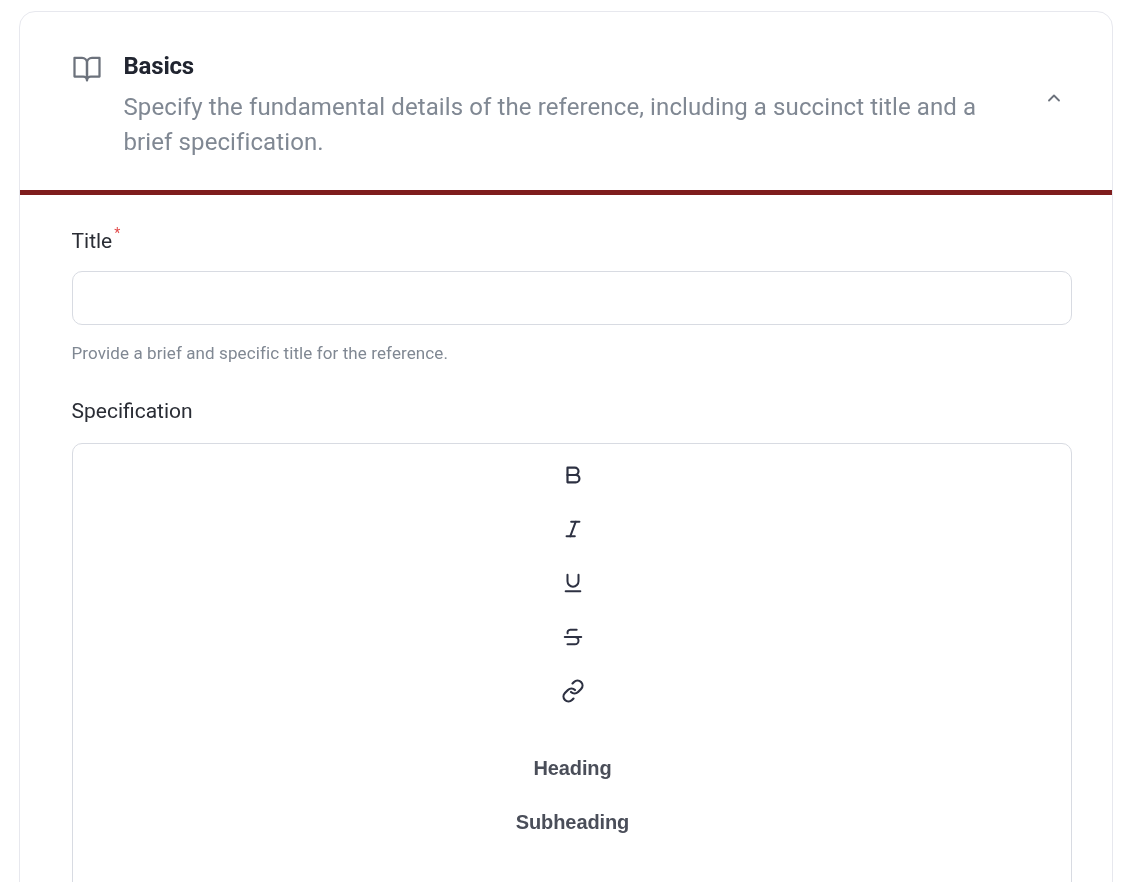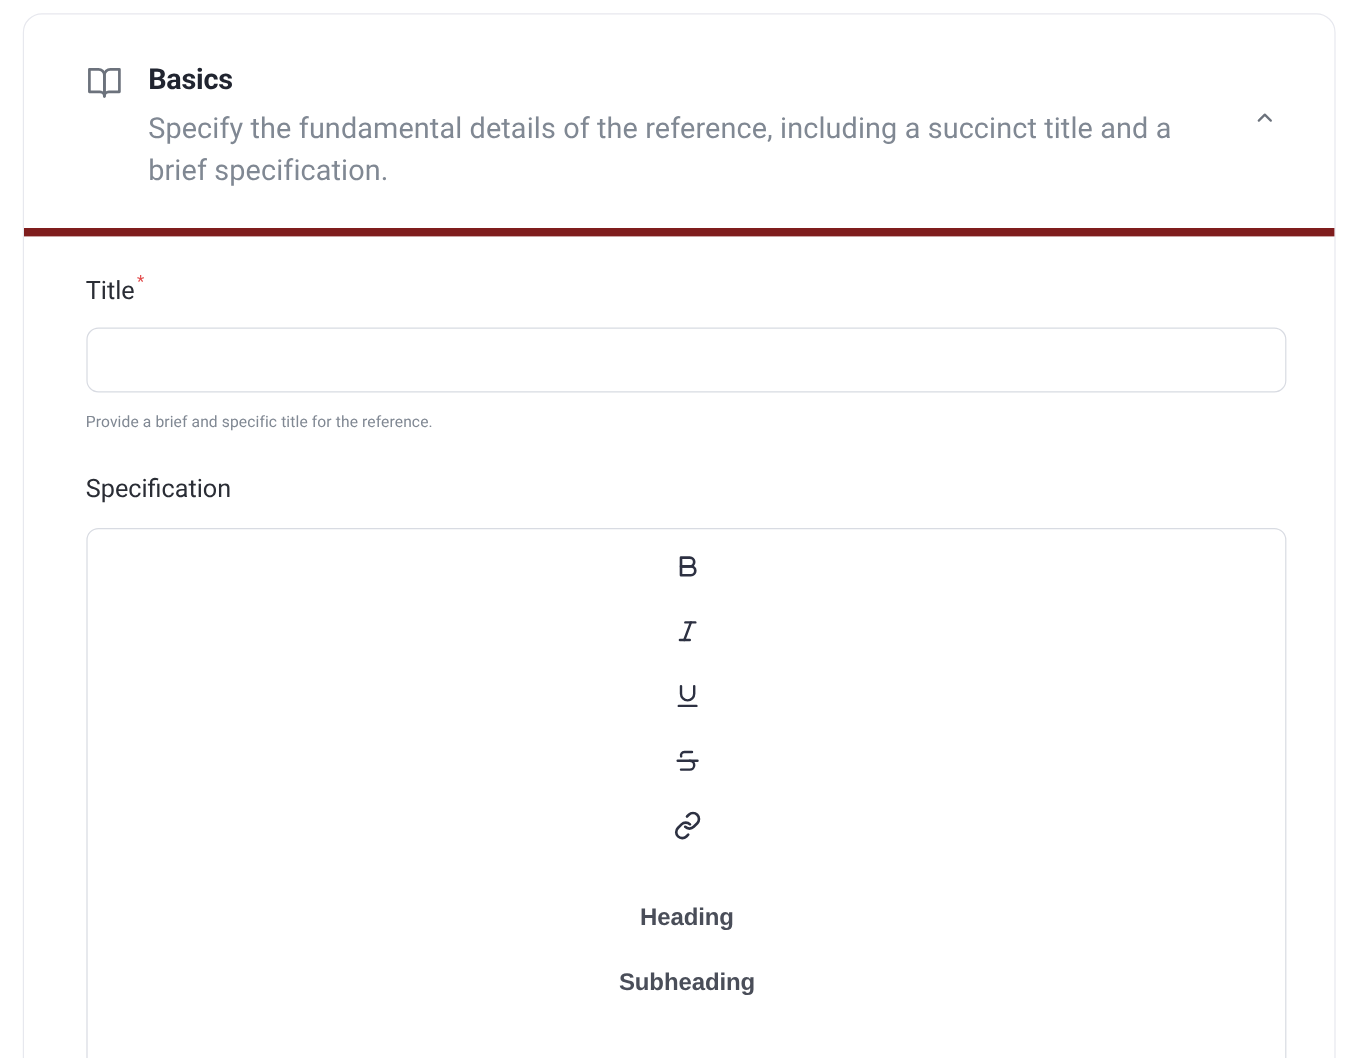--- a/index.html
+++ b/index.html
@@ -20,21 +20,21 @@
     margin: 5px auto 0 auto;
     border: 1px solid #e7e8ee;
     border-radius: 16px;
     background: #fff;
   }
   .panel-header {
     display: flex;
     align-items: flex-start;
     gap: 22px;
     padding: 40px 40px 30px 52px;
-    border-bottom: 7px solid #7f1d1d;
+    border-bottom: 5px solid #7f1d1d;
     position: relative;
   }
   .panel-header .hicon {
     flex: 0 0 auto;
     margin-top: 2px;
     color: #6c727c;
   }
   .panel-header .htexts {
     flex: 1 1 auto;
   }
@@ -91,21 +91,21 @@
     height: 54px;
     border: 1px solid #d8dbe2;
     border-radius: 10px;
     padding: 0 16px;
     font-size: 18px;
     color: #2a2d35;
     background: #fff;
   }
   .help {
     margin-top: 18px;
-    font-size: 13px;
+    font-size: 17px;
     color: #808893;
     letter-spacing: 0.1px;
   }
   .editor {
     margin-top: 20px;
     border: 1px solid #d8dbe2;
     border-radius: 10px;
     overflow: hidden;
   }
   .toolbar {

